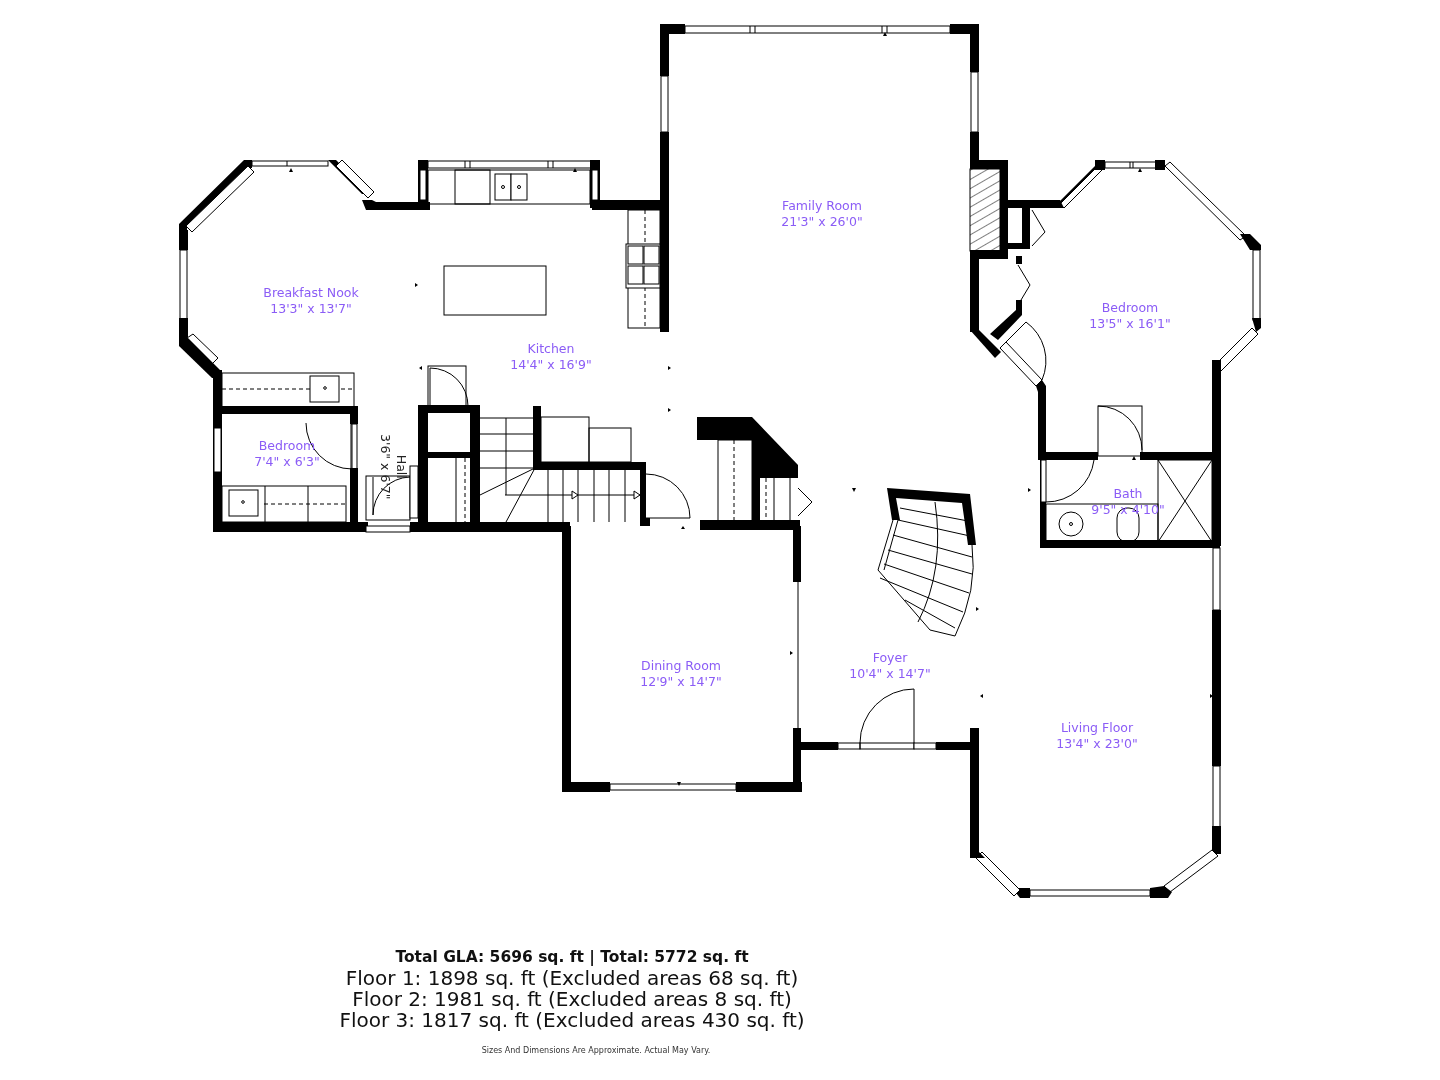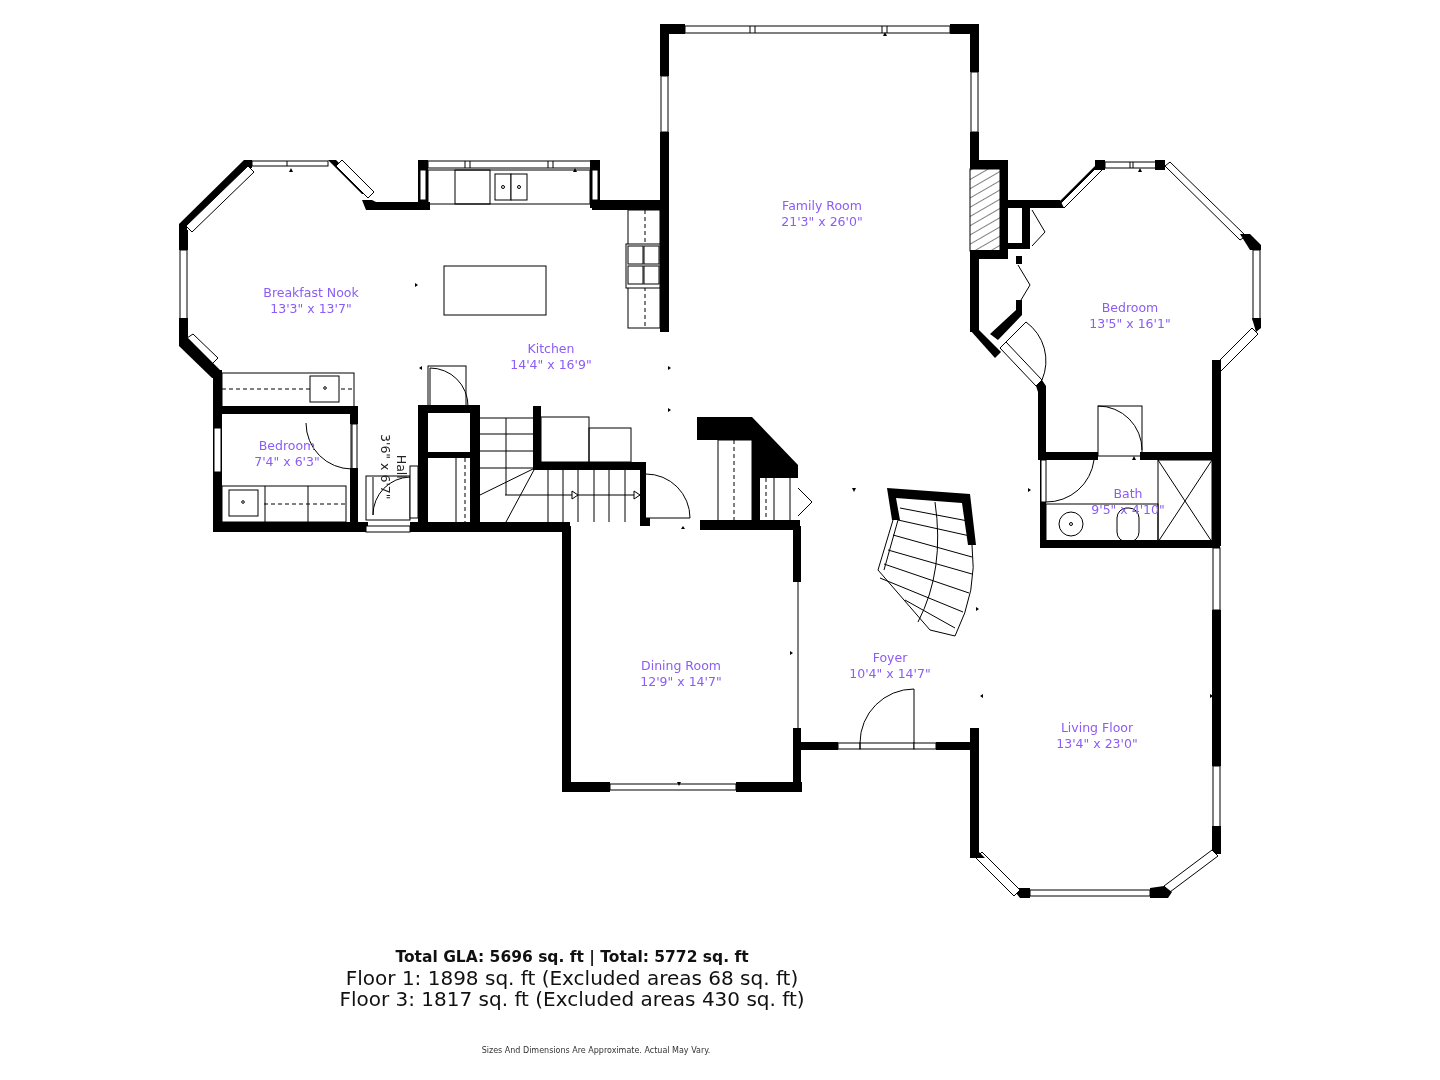--- a/index.html
+++ b/index.html
@@ -308,15 +308,16 @@
   <div>10'4" x 14'7"</div>
 </div>
 <div class="room-label" style="left:1097px; top:720px;">
   <div>Living Floor</div>
   <div>13'4" x 23'0"</div>
 </div>
 
 <div class="summary">
   <div class="total">Total GLA: 5696 sq. ft | Total: 5772 sq. ft</div>
   <div class="floor">Floor 1: 1898 sq. ft (Excluded areas 68 sq. ft)</div>
+  <div class="floor">Floor 2: 1981 sq. ft (Excluded areas 8 sq. ft)</div>
   <div class="floor">Floor 3: 1817 sq. ft (Excluded areas 430 sq. ft)</div>
 </div>
 <div class="disclaimer">Sizes And Dimensions Are Approximate. Actual May Vary.</div>
 
 </body></html>

